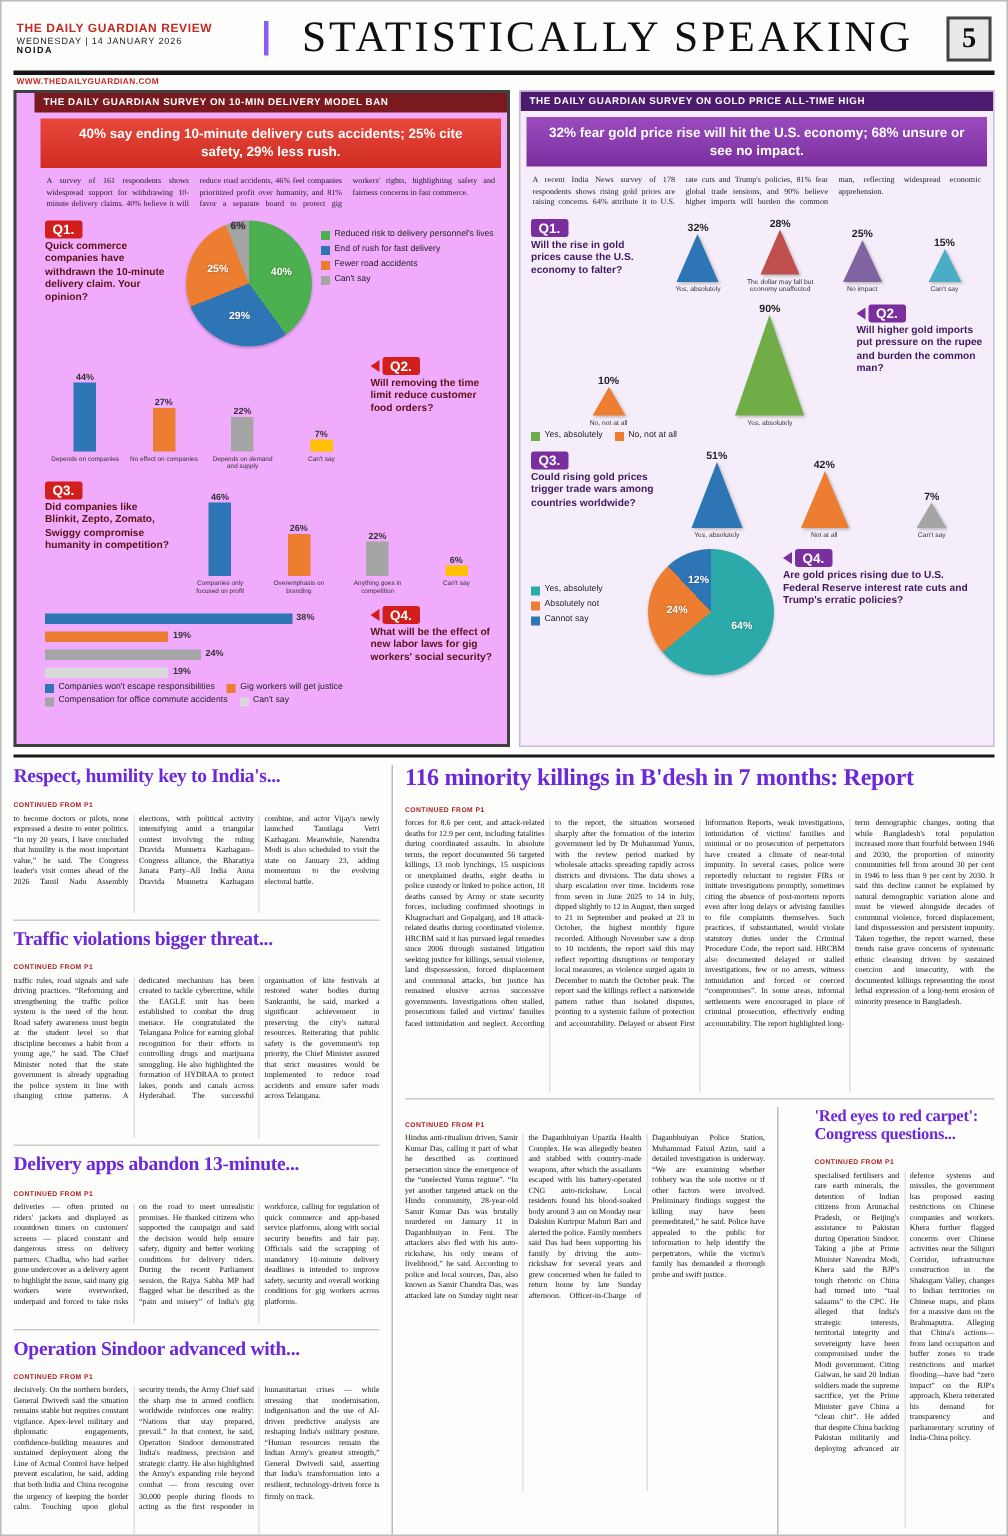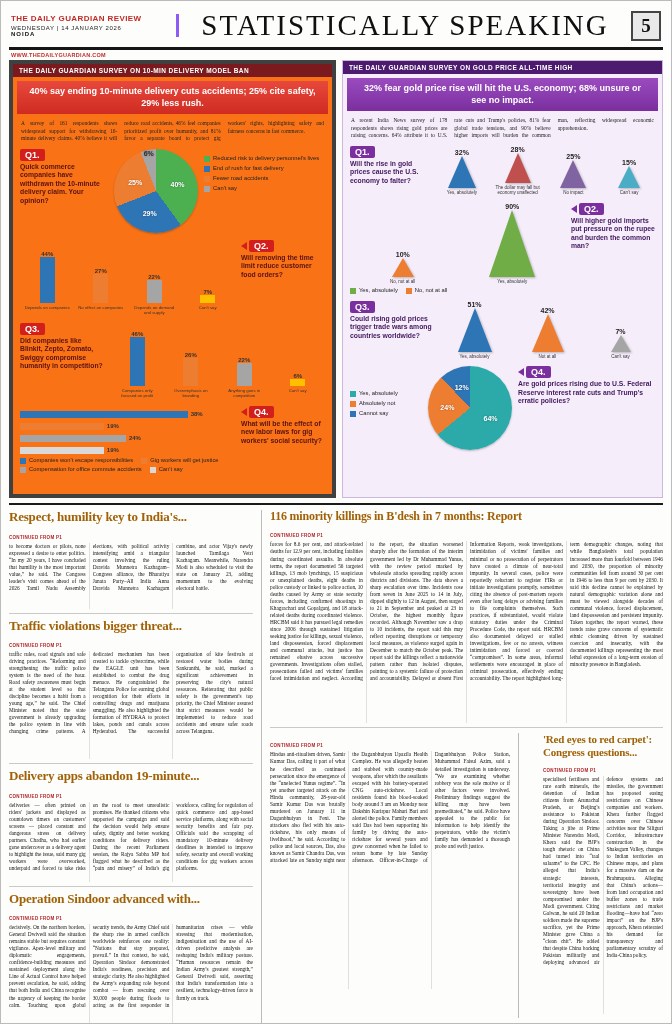--- a/index.html
+++ b/index.html
@@ -11,21 +11,21 @@
   .paper-name{color:#c02b27;font-weight:bold;font-size:8px;letter-spacing:.4px;font-family:"Liberation Sans",sans-serif;}
   .paper-date{font-size:6px;color:#222;margin-top:2px;letter-spacing:.6px;font-family:"Liberation Sans",sans-serif;}
   .paper-city{font-size:6px;font-weight:bold;letter-spacing:1px;font-family:"Liberation Sans",sans-serif;}
   .mast-title{flex:1;text-align:center;font-size:29px;letter-spacing:2px;color:#101010;white-space:nowrap;}
   .mast-page{width:30px;height:30px;border:2px solid #444;background:#e9e9e9;display:flex;align-items:center;justify-content:center;font-size:19px;font-weight:bold;flex-shrink:0;}
   .mast-rule{border-top:3px solid #151515;margin:2px 8px 0;}
   .website{color:#c02b27;font-size:5.5px;font-weight:bold;padding:2px 10px 2px;font-family:"Liberation Sans",sans-serif;letter-spacing:.3px;}
   
   .surveys{display:flex;gap:6px;padding:0 8px;}
   .survey{flex:1;height:438px;overflow:hidden;}
-  .survey-left{background:#f97316;border:4px solid #404040;}
+  .survey-left{background:#f0abfc;border:2px solid #404040;padding-left:12px;}
   .survey-right{background:#f5eefa;border:1px solid #cdb7dd;}
   .banner{color:#fff;font-family:"Liberation Sans",sans-serif;font-weight:bold;font-size:6.5px;letter-spacing:.4px;padding:3px 6px;}
   .survey-left .banner{background:#7a1a1f;}
   .survey-right .banner{background:#4c1a6e;}
   .headline{margin:4px;padding:5px 12px;color:#fff;text-align:center;font-family:"Liberation Sans",sans-serif;font-weight:bold;font-size:9px;line-height:1.3;}
   .survey-left .headline{background:linear-gradient(180deg,#e8483b,#cf2b22);}
   .survey-right .headline{background:linear-gradient(180deg,#9a4cbf,#7b2f9e);}
   .intro{font-size:5.4px;line-height:1.32;color:#222;padding:2px 8px 4px;column-count:3;column-gap:7px;text-align:justify;}
   .qrow{display:flex;gap:6px;padding:3px 7px 4px;align-items:flex-start;}
   .qhead{display:flex;flex-direction:column;gap:2px;flex-shrink:0;}
@@ -64,22 +64,22 @@
   .cone{width:0;height:0;filter:drop-shadow(1px 1px 1px rgba(0,0,0,.25));}
   .ccat{font-size:4.5px;text-align:center;font-family:"Liberation Sans",sans-serif;color:#333;margin-top:2px;line-height:1.2;}
   .chartcol{flex:1;display:flex;flex-direction:column;min-width:0;}
   
   .articles-rule{border-top:2px solid #1a1a1a;margin:5px 8px 0;}
   .articles{display:flex;gap:8px;padding:5px 8px 0;}
   .col-left{width:244px;flex-shrink:0;}
   .col-right{flex:1;border-left:1px solid #bbb;padding-left:8px;min-width:0;}
   article{margin-bottom:5px;padding-bottom:4px;border-bottom:1px solid #c9c9c9;}
   article.last{border-bottom:none;}
-  article h2{font-size:13px;line-height:1.12;color:#a16207;letter-spacing:-.2px;}
-  .killings h2{font-size:12px;}
+  article h2{font-size:13px;line-height:1.12;color:#6d28d9;letter-spacing:-.2px;}
+  .killings h2{font-size:16px;}
   .tag{display:inline-block;font-size:4.5px;color:#b01f24;font-weight:bold;font-family:"Liberation Sans",sans-serif;margin:2px 0 2px;letter-spacing:.3px;}
   .body{font-size:5.3px;line-height:1.33;text-align:justify;color:#141414;column-gap:7px;column-rule:1px solid #e0e0e0;overflow:hidden;}
   .respect .body{column-count:3;height:66px;}
   .traffic .body{column-count:3;height:108px;}
   .delivery .body{column-count:3;height:80px;}
   .sindoor .body{column-count:3;height:116px;}
   .killings .body{column-count:4;height:182px;}
   .botrow{display:flex;gap:8px;}
   .malviya{width:240px;flex-shrink:0;}
   .malviya h2{font-size:12px;}
@@ -400,21 +400,21 @@
         <h2>Respect, humility key to India's...</h2>
         <span class="tag">CONTINUED FROM P1</span>
         <div class="body">to become doctors or pilots, none expressed a desire to enter politics. “In my 20 years, I have concluded that humility is the most important value,” he said. The Congress leader's visit comes ahead of the 2026 Tamil Nadu Assembly elections, with political activity intensifying amid a triangular contest involving the ruling Dravida Munnetra Kazhagam–Congress alliance, the Bharatiya Janata Party–All India Anna Dravida Munnetra Kazhagam combine, and actor Vijay's newly launched Tamilaga Vetri Kazhagam. Meanwhile, Narendra Modi is also scheduled to visit the state on January 23, adding momentum to the evolving electoral battle.</div>
       </article>
       <article class="traffic">
         <h2>Traffic violations bigger threat...</h2>
         <span class="tag">CONTINUED FROM P1</span>
         <div class="body">traffic rules, road signals and safe driving practices. “Reforming and strengthening the traffic police system is the need of the hour. Road safety awareness must begin at the student level so that discipline becomes a habit from a young age,” he said. The Chief Minister noted that the state government is already upgrading the police system in line with changing crime patterns. A dedicated mechanism has been created to tackle cybercrime, while the EAGLE unit has been established to combat the drug menace. He congratulated the Telangana Police for earning global recognition for their efforts in controlling drugs and marijuana smuggling. He also highlighted the formation of HYDRAA to protect lakes, ponds and canals across Hyderabad. The successful organisation of kite festivals at restored water bodies during Sankranthi, he said, marked a significant achievement in preserving the city's natural resources. Reiterating that public safety is the government's top priority, the Chief Minister assured that strict measures would be implemented to reduce road accidents and ensure safer roads across Telangana.</div>
       </article>
       <article class="delivery">
-        <h2>Delivery apps abandon 19-minute...</h2>
+        <h2>Delivery apps abandon 13-minute...</h2>
         <span class="tag">CONTINUED FROM P1</span>
         <div class="body">deliveries — often printed on riders' jackets and displayed as countdown timers on customers' screens — placed constant and dangerous stress on delivery partners. Chadha, who had earlier gone undercover as a delivery agent to highlight the issue, said many gig workers were overworked, underpaid and forced to take risks on the road to meet unrealistic promises. He thanked citizens who supported the campaign and said the decision would help ensure safety, dignity and better working conditions for delivery riders. During the recent Parliament session, the Rajya Sabha MP had flagged what he described as the “pain and misery” of India's gig workforce, calling for regulation of quick commerce and app-based service platforms, along with social security benefits and fair pay. Officials said the scrapping of mandatory 10-minute delivery deadlines is intended to improve safety, security and overall working conditions for gig workers across platforms.</div>
       </article>
       <article class="sindoor last">
         <h2>Operation Sindoor advanced with...</h2>
         <span class="tag">CONTINUED FROM P1</span>
         <div class="body">decisively. On the northern borders, General Dwivedi said the situation remains stable but requires constant vigilance. Apex-level military and diplomatic engagements, confidence-building measures and sustained deployment along the Line of Actual Control have helped prevent escalation, he said, adding that both India and China recognise the urgency of keeping the border calm. Touching upon global security trends, the Army Chief said the sharp rise in armed conflicts worldwide reinforces one reality: “Nations that stay prepared, prevail.” In that context, he said, Operation Sindoor demonstrated India's readiness, precision and strategic clarity. He also highlighted the Army's expanding role beyond combat — from rescuing over 30,000 people during floods to acting as the first responder in humanitarian crises — while stressing that modernisation, indigenisation and the use of AI-driven predictive analysis are reshaping India's military posture. “Human resources remain the Indian Army's greatest strength,” General Dwivedi said, asserting that India's transformation into a resilient, technology-driven force is firmly on track.</div>
       </article>
     </div>
 

